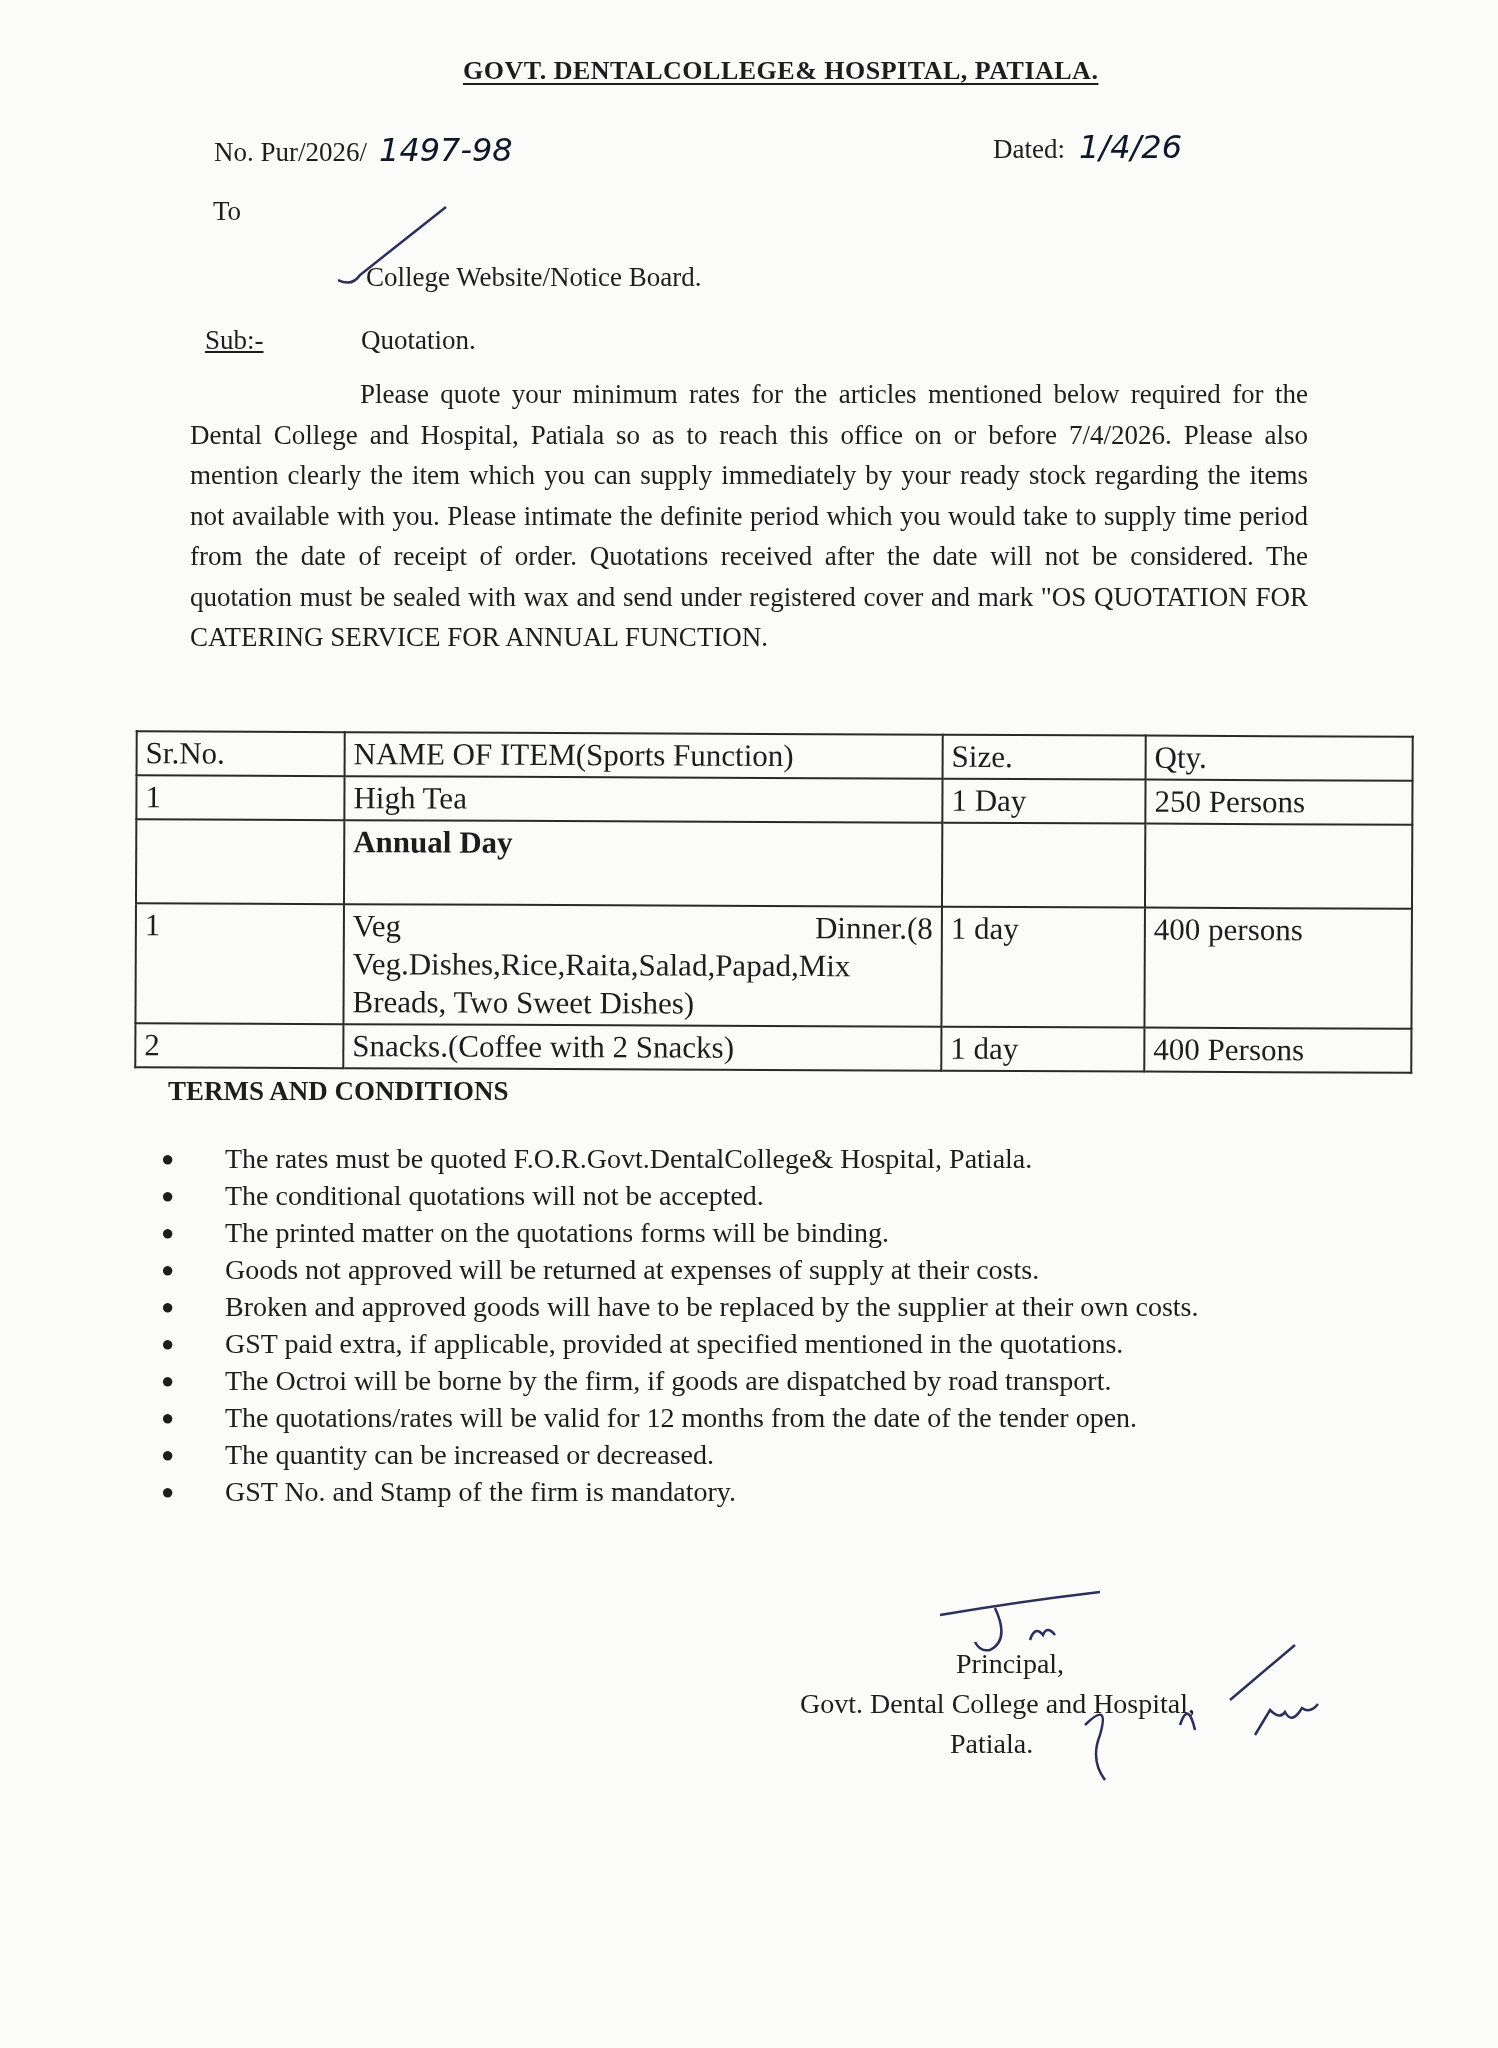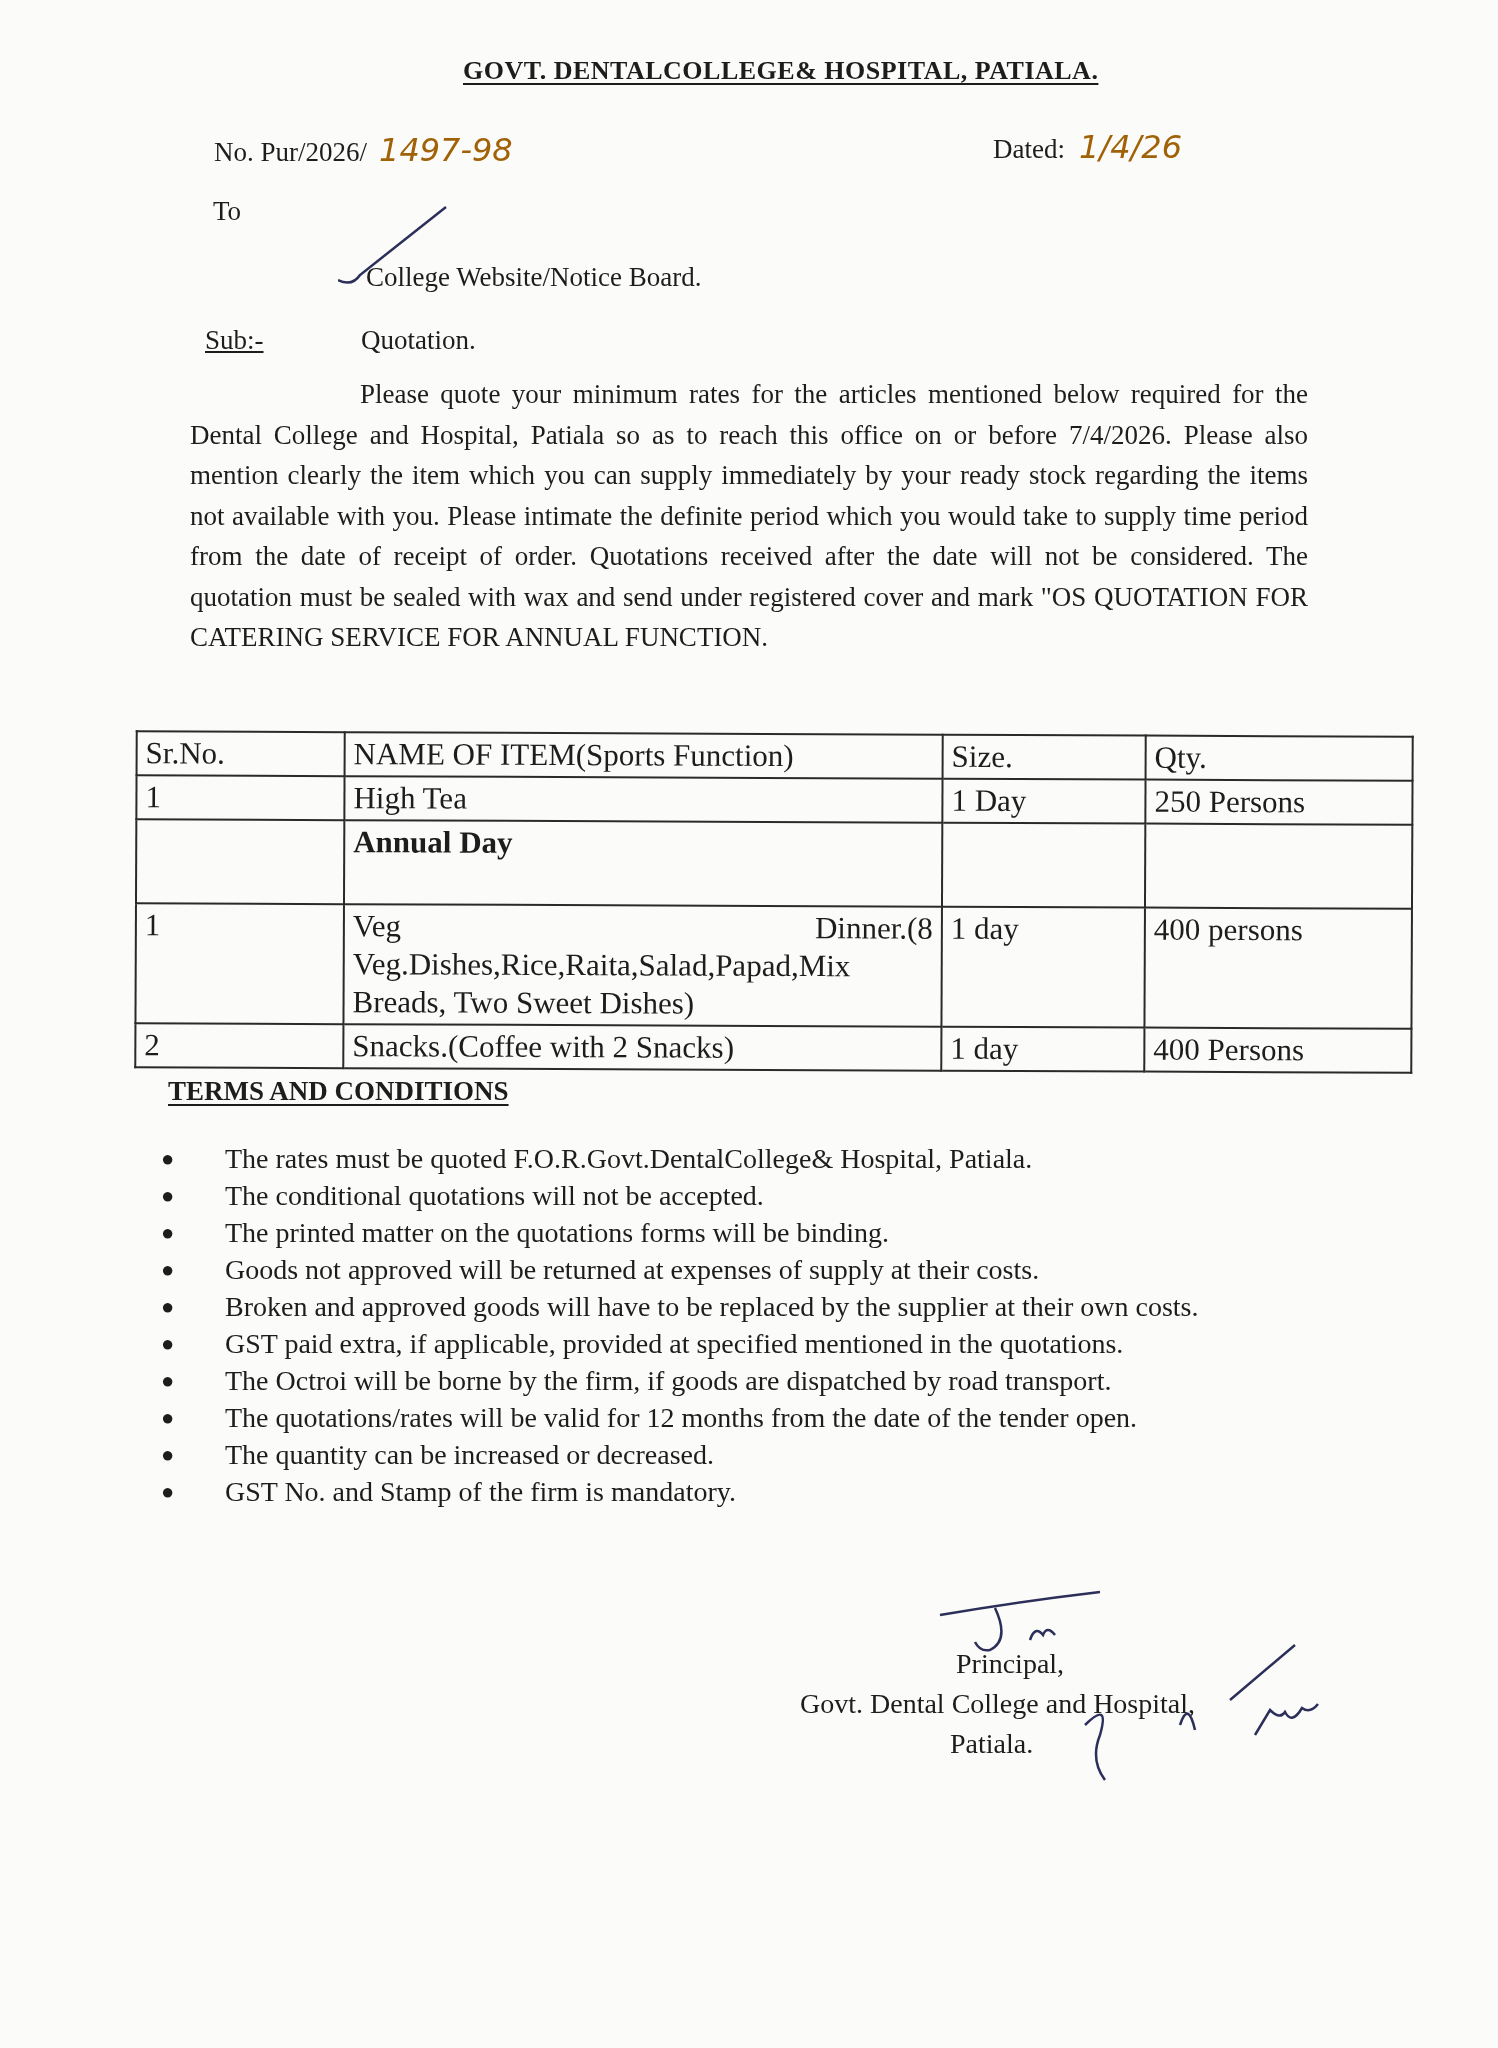--- a/index.html
+++ b/index.html
@@ -10,21 +10,21 @@
     color: #1d1d1d;
     position: relative;
     overflow: hidden;
   }
   .abs { position: absolute; }
   .header-title {
     left: 463px; top: 56px;
     font-size: 26px; font-weight: bold; letter-spacing: 0.5px;
     text-decoration: underline; text-underline-offset: 4px;
   }
-  .hand { font-family: "DejaVu Sans", sans-serif; color: #a16207; font-style: italic; }
+  .hand { font-family: "DejaVu Sans", sans-serif; color: #0f172a; font-style: italic; }
   .ref-no { left: 214px; top: 131px; font-size: 27px; }
   .ref-no .hand { font-size: 32px; margin-left: 12px; }
   .dated { left: 993px; top: 128px; font-size: 27px; }
   .dated .hand { font-size: 32px; margin-left: 14px; }
   .to-label { left: 213px; top: 196px; font-size: 27px; }
   .tick {
     left: 338px; top: 205px; width: 110px; height: 90px;
   }
   .recipient { left: 366px; top: 262px; font-size: 27px; }
   .sub-label { left: 205px; top: 325px; font-size: 27px; text-decoration: underline; }
@@ -43,21 +43,21 @@
     border: 2px solid #2a2a2a; vertical-align: top; padding: 2px 8px;
     line-height: 38px;
   }
   .col1 { width: 190px; }
   .col2 { width: 580px; }
   .col3 { width: 185px; }
   .section-bold { font-weight: bold; }
   .dinner-line { display: flex; justify-content: space-between; }
   .terms-title {
     left: 168px; top: 1076px; font-size: 27px; font-weight: bold;
-    text-decoration: underline; text-underline-offset: 4px;
+    text-underline-offset: 4px;
   }
   ul.terms {
     position: absolute; left: 145px; top: 1140px; width: 1150px;
     margin: 0; padding: 0; list-style: none;
     font-size: 28px; line-height: 37px;
   }
   ul.terms li { position: relative; padding-left: 80px; }
   ul.terms li .bullet {
     position: absolute; left: 16px; top: 0; font-size: 22px;
   }

